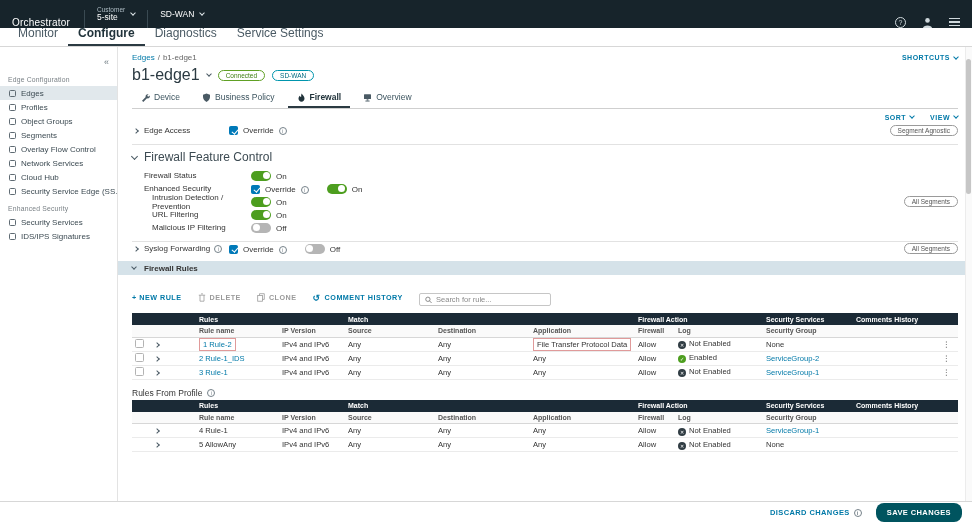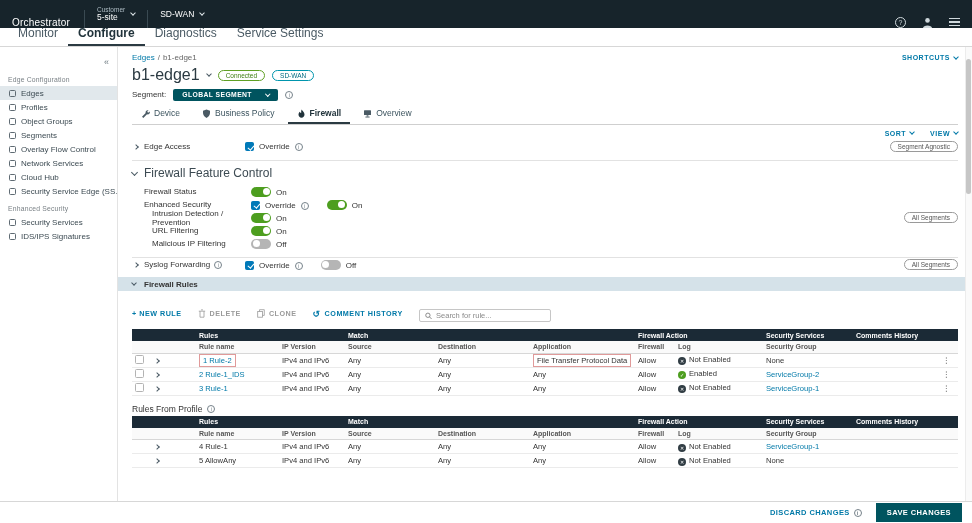--- a/index.html
+++ b/index.html
@@ -72,21 +72,21 @@
 
   .sortview { display:flex; justify-content:flex-end; gap:16px; height:14px; align-items:center; margin-top:1px; }
   .sv-btn { color:#0079a8; font-size:7px; font-weight:bold; letter-spacing:.5px; display:flex; gap:4px; align-items:center; cursor:pointer; }
 
   .section-title { display:flex; align-items:center; gap:7px; font-size:12px; color:#3c4a52; margin:5px 0 5px; cursor:pointer; }
   .section-title .chev { width:5px; height:5px; }
   .divider { border-top:1px solid #e2e2e2; margin:7px 0 0; }
 
   .frow { display:flex; align-items:center; height:13px; font-size:8px; color:#333; }
   .frow .chev-cell { width:12px; padding-left:2px; }
-  .frow .flabel { width:101px; display:flex; align-items:center; gap:4px; }
+  .frow .flabel { width:85px; display:flex; align-items:center; gap:4px; }
   .frow .flabel.noindent { margin-left:12px; width:107px; }
   .ctrl { display:flex; align-items:flex-end; gap:5px; }
   .badge-right { margin-left:auto; }
 
   .cb { width:9px; height:9px; border:1px solid #b3b3b3; border-radius:1.5px; display:inline-block; position:relative; background:#fff; cursor:pointer; flex:0 0 9px; }
   .cb.checked { background:#0079b8; border-color:#0079b8; }
   .cb.checked::after { content:""; position:absolute; left:2.5px; top:0.5px; width:2.5px; height:5px; border:solid #fff; border-width:0 1.4px 1.4px 0; transform:rotate(40deg); }
 
   .toggle { width:20px; height:10px; border-radius:5px; display:inline-block; position:relative; cursor:pointer; flex:0 0 20px; }
   .toggle.on { background:#4d9e1f; }
@@ -115,21 +115,21 @@
   .st-ic { display:inline-block; width:8px; height:8px; border-radius:50%; color:#fff; font-size:5px; line-height:8px; text-align:center; vertical-align:-1px; margin-right:3px; font-style:normal; }
   .st-ic.off { background:#313d44; }
   .st-ic.on { background:#4d9e1f; }
   .kebab-td { text-align:right !important; padding-right:8px !important; color:#666; cursor:pointer; font-size:8px; }
 
   .profile-label { display:flex; align-items:center; gap:5px; font-size:8.5px; color:#333; margin:8px 0 2px; }
 
   
   .footer { height:22px; flex:0 0 22px; border-top:1px solid #d7d7d7; background:#fff; display:flex; align-items:center; justify-content:flex-end; gap:14px; padding-right:10px; }
   .discard { color:#0079a8; font-size:7.5px; font-weight:bold; letter-spacing:.4px; display:flex; align-items:center; gap:4px; cursor:pointer; }
-  .save-btn { background:#00545f; color:#fff; border:none; font-size:7.5px; font-weight:bold; letter-spacing:.4px; padding:5px 11px; border-radius:0; cursor:pointer; font-family:"Liberation Sans",sans-serif; }
+  .save-btn { background:#00545f; color:#fff; border:none; font-size:7.5px; font-weight:bold; letter-spacing:.4px; padding:5px 11px; border-radius:8px; cursor:pointer; font-family:"Liberation Sans",sans-serif; }
 
   
   .scrollbar { position:absolute; top:0; right:0; bottom:0; width:7px; background:#fafafa; border-left:1px solid #ececec; }
   .scroll-thumb { position:absolute; top:12px; right:1px; width:5px; height:135px; background:#c6c6c6; border-radius:3px; cursor:pointer; }
 </style>
 </head>
 <body>
 
 <div class="app">
 
@@ -234,28 +234,20 @@
           </span>
       </div>
 
       <div class="title-row">
         <span class="page-title">b1-edge1</span>
         <span class="chev dark"></span>
         <span class="pill green">Connected</span>
         <span class="pill teal">SD-WAN</span>
       </div>
 
-      <div class="segment-row">
-        <span class="seg-label">Segment:</span>
-        <span class="seg-dd">
-            <span>GLOBAL SEGMENT</span>
-            <span class="chev"></span>
-          </span>
-        <span class="info">i</span>
-      </div>
 
       <div class="etabs">
         <div class="etab">
           <svg class="tab-ic" width="9" height="9" viewBox="0 0 9 9">
               <path d="M7.6 1.4 a2.1 2.1 0 0 0 -2.9 2.6 L1 7.7 L2.3 9 L6 5.3 a2.1 2.1 0 0 0 2.6 -2.9 L7.2 3.8 L6.1 2.7 Z" fill="#4a5a64"></path>
             </svg>
           <span>Device</span>
         </div>
         <div class="etab">
           <svg class="tab-ic" width="9" height="9" viewBox="0 0 9 9">

